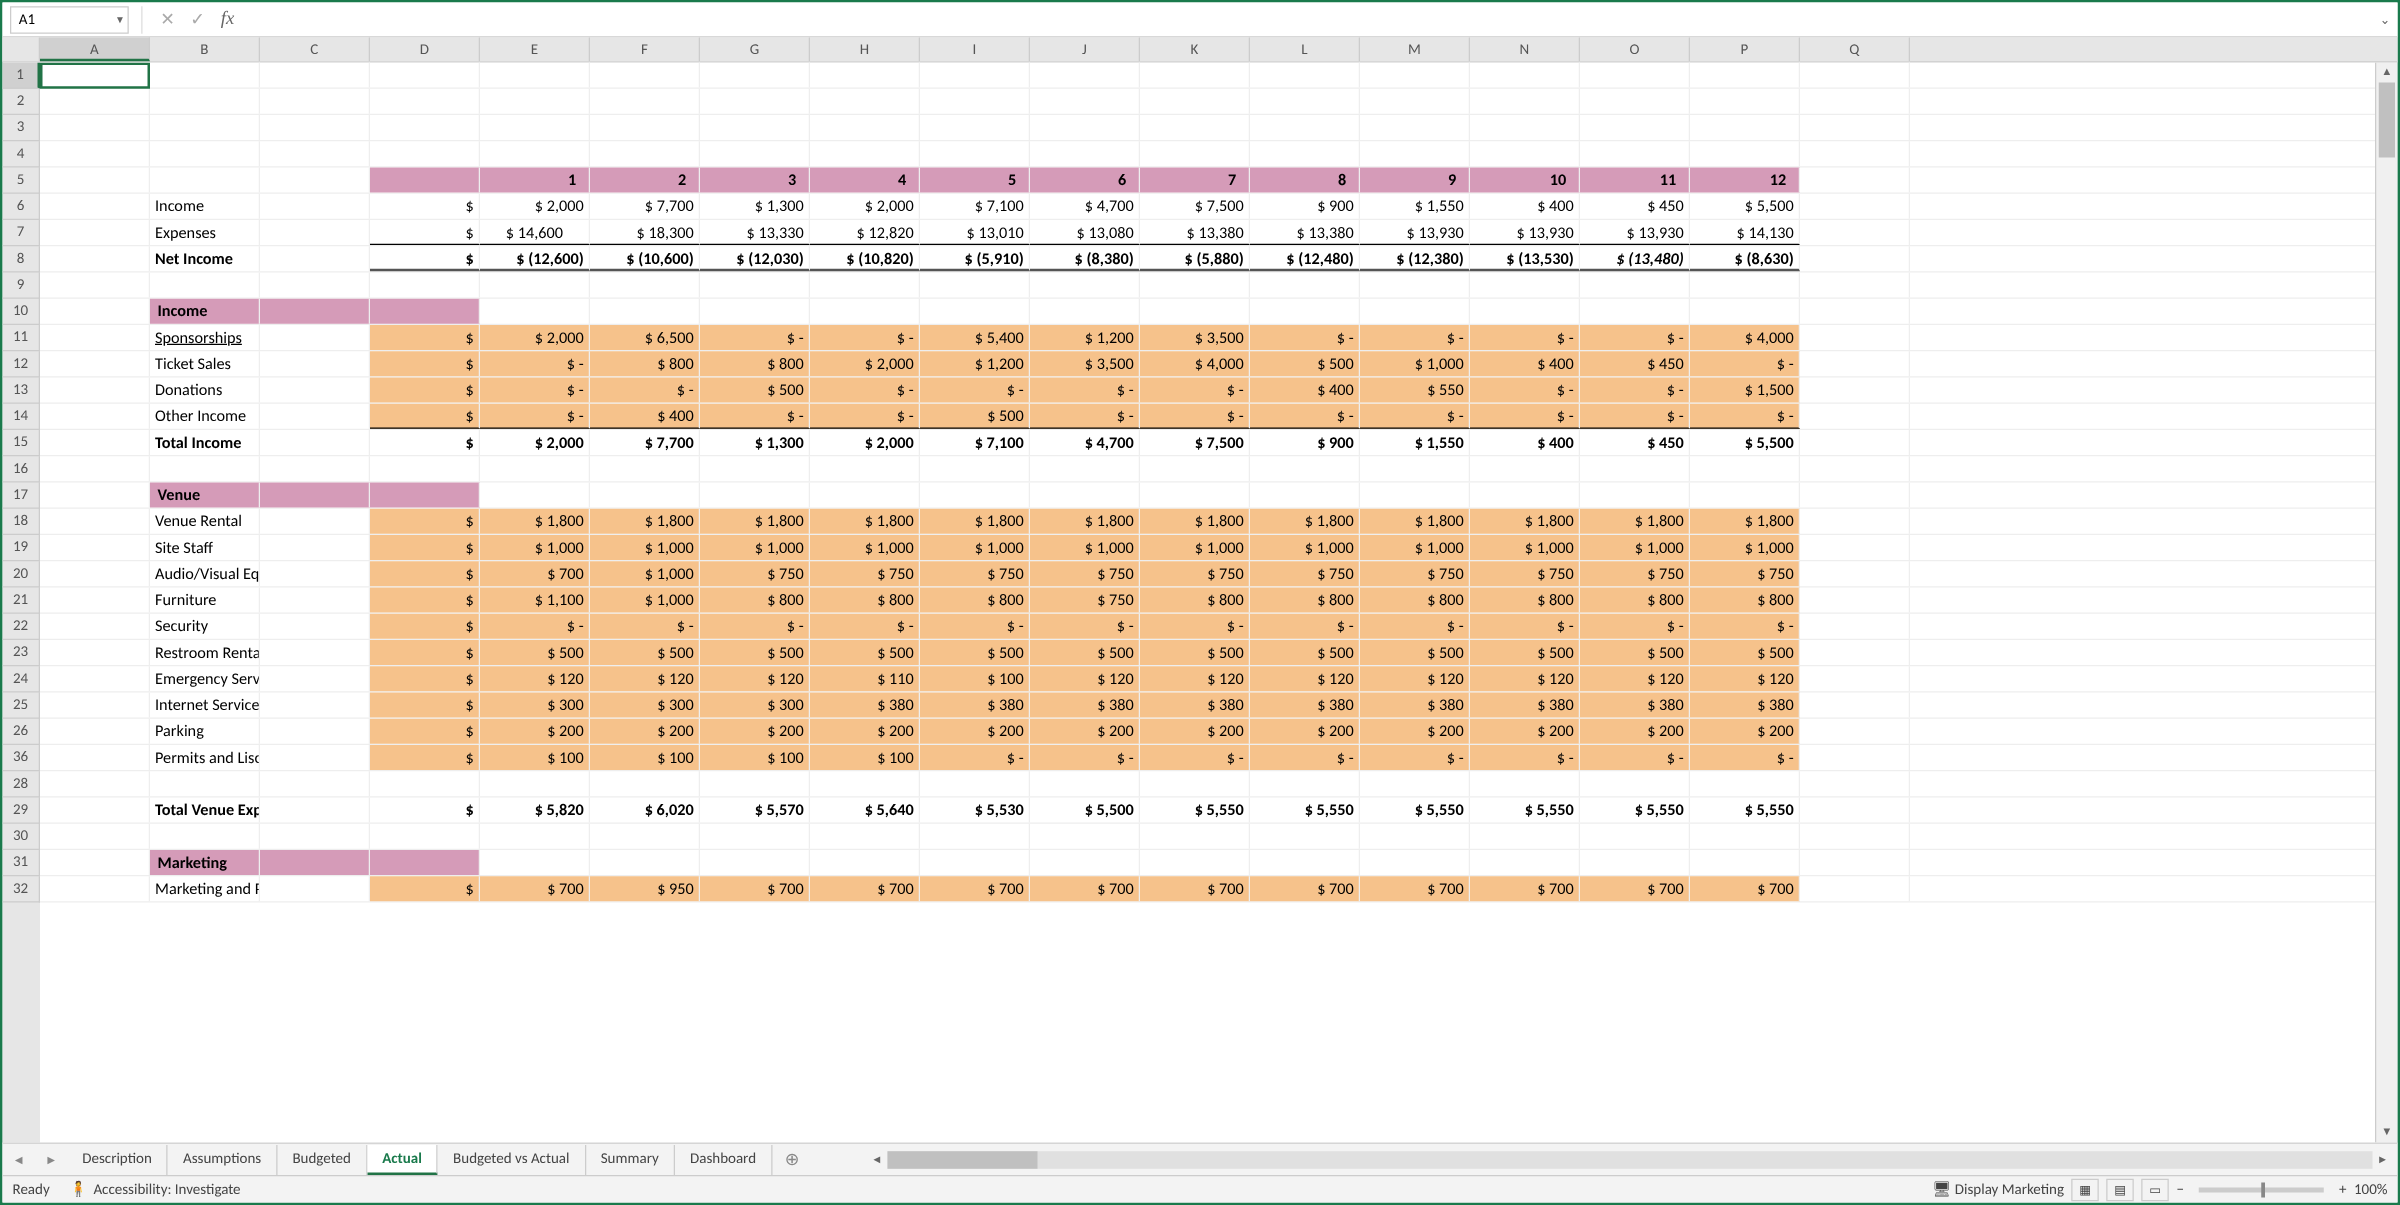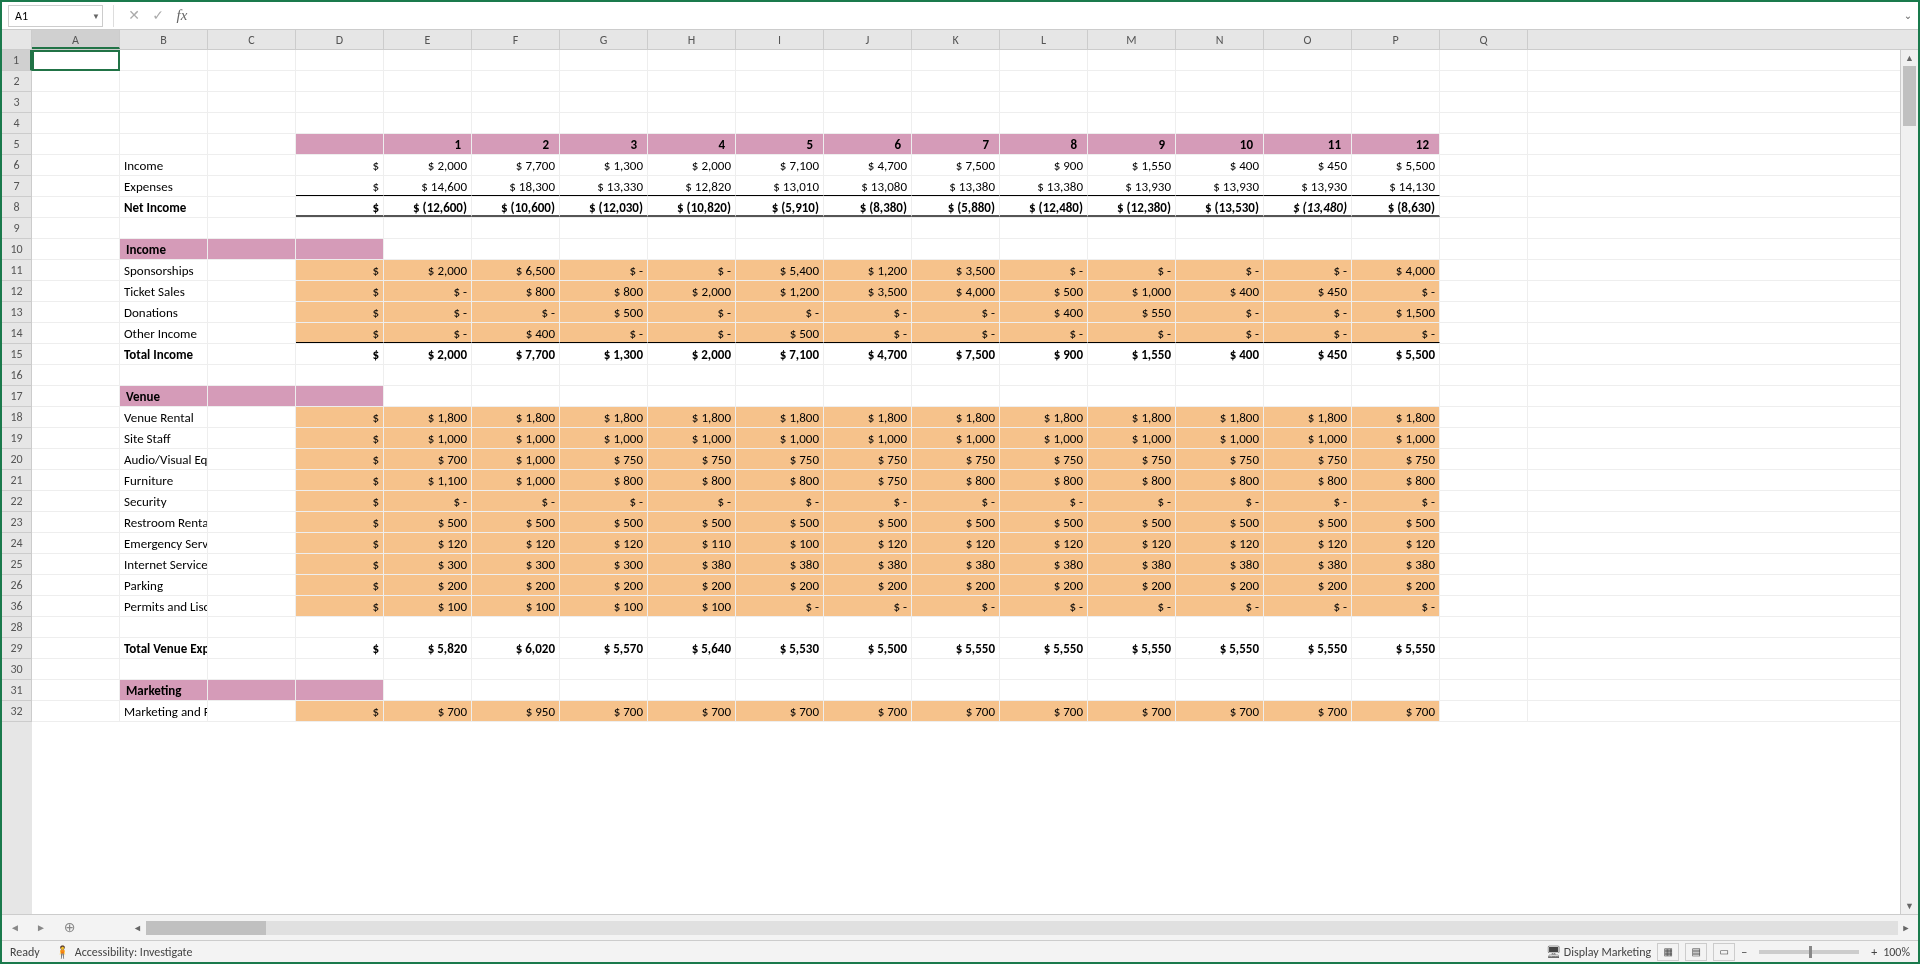--- a/index.html
+++ b/index.html
@@ -270,21 +270,21 @@
             <div class="cell right " style="width: 88px;">$    400</div>
             <div class="cell right " style="width: 88px;">$    450</div>
             <div class="cell right " style="width: 88px;">$    5,500</div>
             <div class="cell " style="width: 88px;"></div>
           </div>
           <div class="row">
             <div class="cell " style="width: 88px;"></div>
             <div class="cell " style="width: 88px;">Expenses</div>
             <div class="cell " style="width: 88px;"></div>
             <div class="cell right uline" style="width: 88px;">$</div>
-            <div class="cell right  uline" style="width: 88px;">$    14,600</div>
+            <div class="cell right  uline" style="width: 88px; text-align: center;">$    14,600</div>
             <div class="cell right  uline" style="width: 88px;">$    18,300</div>
             <div class="cell right  uline" style="width: 88px;">$    13,330</div>
             <div class="cell right  uline" style="width: 88px;">$    12,820</div>
             <div class="cell right  uline" style="width: 88px;">$    13,010</div>
             <div class="cell right  uline" style="width: 88px;">$    13,080</div>
             <div class="cell right  uline" style="width: 88px;">$    13,380</div>
             <div class="cell right  uline" style="width: 88px;">$    13,380</div>
             <div class="cell right  uline" style="width: 88px;">$    13,930</div>
             <div class="cell right  uline" style="width: 88px;">$    13,930</div>
             <div class="cell right  uline" style="width: 88px;">$    13,930</div>
@@ -343,21 +343,21 @@
             <div class="cell " style="width: 88px;"></div>
             <div class="cell " style="width: 88px;"></div>
             <div class="cell " style="width: 88px;"></div>
             <div class="cell " style="width: 88px;"></div>
             <div class="cell " style="width: 88px;"></div>
             <div class="cell " style="width: 88px;"></div>
             <div class="cell " style="width: 88px;"></div>
           </div>
           <div class="row">
             <div class="cell " style="width: 88px;"></div>
-            <div class="cell " style="width: 88px;">Sponsorships</div>
+            <div class="cell " style="width: 88px; text-decoration: underline;">Sponsorships</div>
             <div class="cell " style="width: 88px;"></div>
             <div class="cell right peach " style="width: 88px;">$</div>
             <div class="cell right peach " style="width: 88px;">$    2,000</div>
             <div class="cell right peach " style="width: 88px;">$    6,500</div>
             <div class="cell right peach " style="width: 88px;">$    -</div>
             <div class="cell right peach " style="width: 88px;">$    -</div>
             <div class="cell right peach " style="width: 88px;">$    5,400</div>
             <div class="cell right peach " style="width: 88px;">$    1,200</div>
             <div class="cell right peach " style="width: 88px;">$    3,500</div>
             <div class="cell right peach " style="width: 88px;">$    -</div>
@@ -774,20 +774,29 @@
       <div class="track">
           <div class="thumb"></div>
         </div>
       <div class="arr">▼</div>
     </div>
   </div>
 
   <div class="tabs">
     <div class="nav">◄</div>
     <div class="nav">►</div>
+    <div id="tabset" style="display:flex;">
+        <div class="tab">Description</div>
+        <div class="tab">Assumptions</div>
+        <div class="tab">Budgeted</div>
+        <div class="tab active">Actual</div>
+        <div class="tab">Budgeted vs Actual</div>
+        <div class="tab">Summary</div>
+        <div class="tab">Dashboard</div>
+      </div>
     <div class="tab-add">⊕</div>
     <div class="spacer"></div>
     <div class="hscroll">
       <div class="arr">◄</div>
       <div class="track">
           <div class="thumb"></div>
         </div>
       <div class="arr">►</div>
     </div>
   </div>

